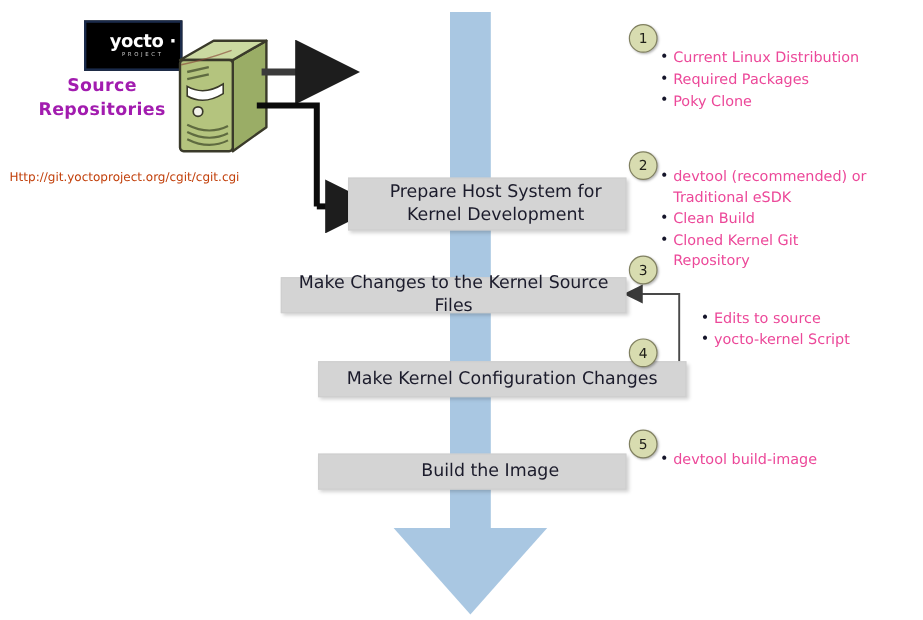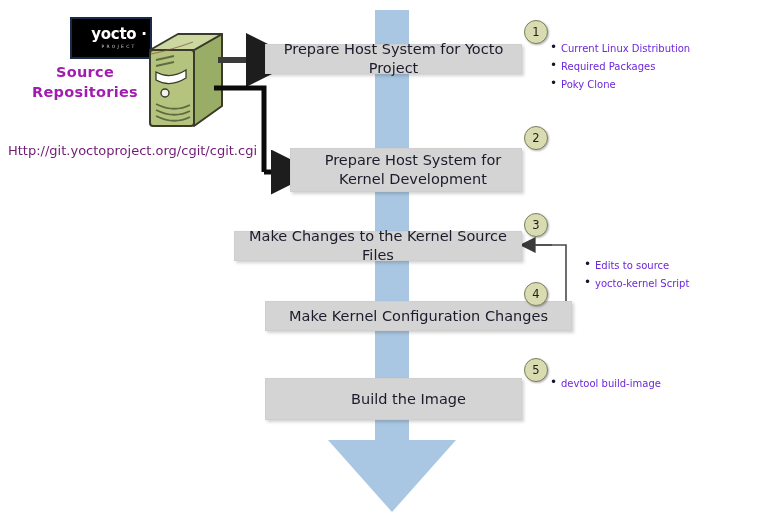--- a/index.html
+++ b/index.html
@@ -79,22 +79,22 @@
     position: absolute;
     font-weight: bold;
     font-size: 14.5px;
     line-height: 20px;
     color: #a21caf;
     text-align: center;
     letter-spacing: 0.3px;
   }
   .src-url {
     position: absolute;
-    font-size: 13px;
-    color: #701a75;
+    font-size: 10px;
+    color: #c2410c;
     white-space: nowrap;
     text-align: right;
   }
 
   
   .server { position: absolute; }
 
   
   .step-circle {
     position: absolute;
@@ -108,23 +108,23 @@
     align-items: center;
     justify-content: center;
     font-size: 11.5px;
     color: #20201a;
     box-sizing: border-box;
   }
 
   
   .bullets {
     position: absolute;
-    font-size: 10px;
+    font-size: 12px;
     line-height: 17px;
-    color: #6d28d9;
+    color: #ec4899;
   }
   .bullets ul {
     margin: 0;
     padding-left: 13px;
     list-style: none;
   }
   .bullets li {
     position: relative;
     margin: 0 0 1px 0;
   }
@@ -199,44 +199,50 @@
     <line x1="218" y1="60" x2="252" y2="60" stroke="#3a3a3a" stroke-width="6" marker-end="url(#ahead)"></line>
 
     <path d="M214,88 L264,88 L264,172" stroke="#0b0b0b" stroke-width="5" fill="none"></path>
     <path d="M264,172 L276,172" stroke="#0b0b0b" stroke-width="5" fill="none" marker-end="url(#ahead)"></path>
 
     <path d="M536,245 L566,245 L566,316 L538,316" stroke="#4a4a4a" stroke-width="1.6" fill="none"></path>
     <path d="M552,245 L534,245" stroke="#4a4a4a" stroke-width="1.6" fill="none" marker-end="url(#ahead-thin)"></path>
     <path d="M556,316 L536,316" stroke="#4a4a4a" stroke-width="1.6" fill="none" marker-end="url(#ahead-thin)"></path>
   </svg>
 
-  <div class="pbox" style="left:265px; top:44px; width:257px; height:30px;">Prepare Host System for Yocto Project</div>
 
   <div class="pbox" style="left:290px; top:148px; width:232px; height:44px;padding-left:24px;">Prepare Host System for Kernel Development</div>
 
   <div class="pbox" style="left:234px; top:231px; width:288px; height:30px;">Make Changes to the Kernel Source Files</div>
 
   <div class="pbox" style="left:265px; top:301px; width:307px; height:30px;">Make Kernel Configuration Changes</div>
 
-  <div class="pbox" style="left:265px; top:378px; width:257px; height:42px;padding-left:40px;">Build the Image</div>
+  <div class="pbox" style="left:265px; top:378px; width:257px; height:30px;padding-left:40px;">Build the Image</div>
 
   <div class="step-circle" style="left:524px; top:20px;">1</div>
   <div class="step-circle" style="left:524px; top:126px;">2</div>
   <div class="step-circle" style="left:524px; top:213px;">3</div>
   <div class="step-circle" style="left:524px; top:282px;">4</div>
   <div class="step-circle" style="left:524px; top:358px;">5</div>
 
   <div class="bullets" style="left:548px; top:40px; width:215px;">
     <ul>
       <li>Current Linux Distribution</li>
       <li>Required Packages</li>
       <li>Poky Clone</li>
     </ul>
   </div>
 
+  <div class="bullets" style="left:548px; top:139px; width:180px;">
+    <ul>
+      <li>devtool (recommended) or Traditional eSDK</li>
+      <li>Clean Build</li>
+      <li>Cloned Kernel Git Repository</li>
+    </ul>
+  </div>
 
   <div class="bullets" style="left:582px; top:257px; width:180px;">
     <ul>
       <li>Edits to source</li>
       <li>yocto-kernel Script</li>
     </ul>
   </div>
 
   <div class="bullets" style="left:548px; top:375px; width:200px;">
     <ul>

